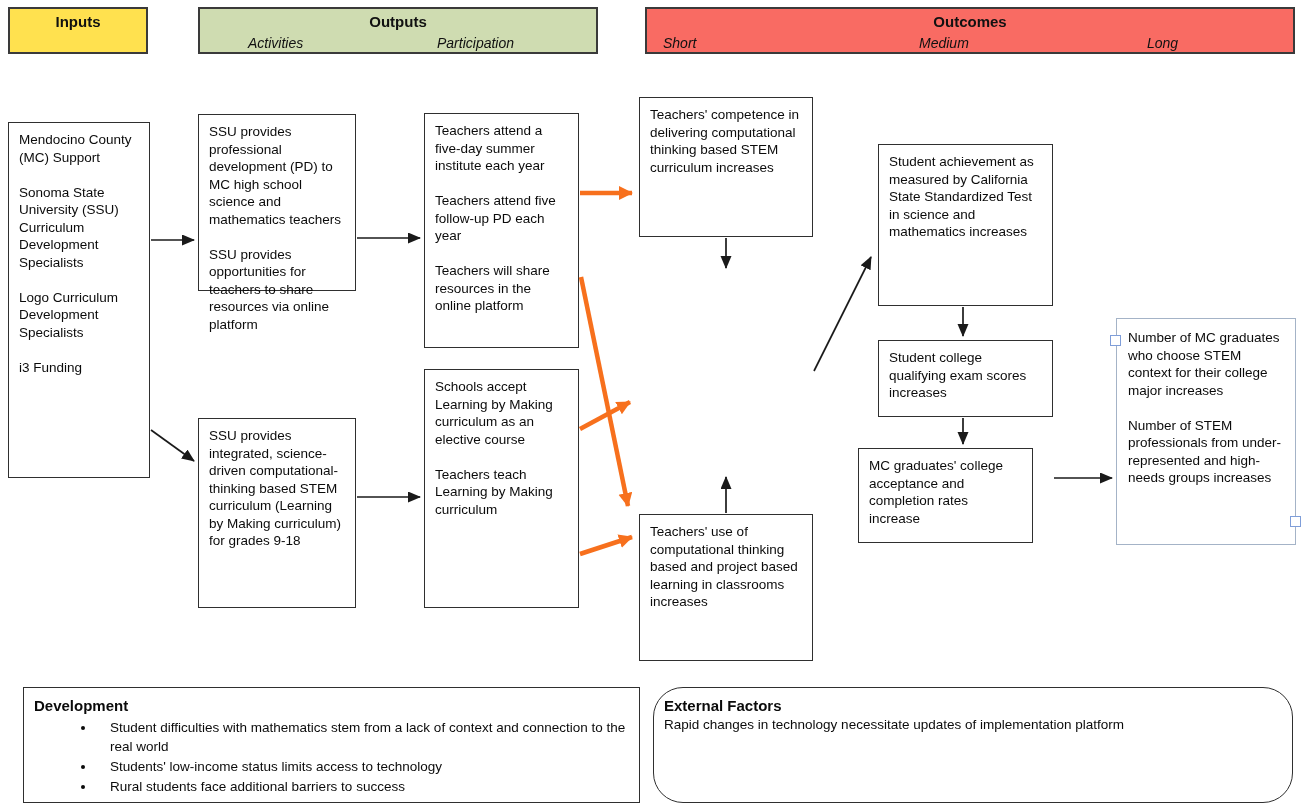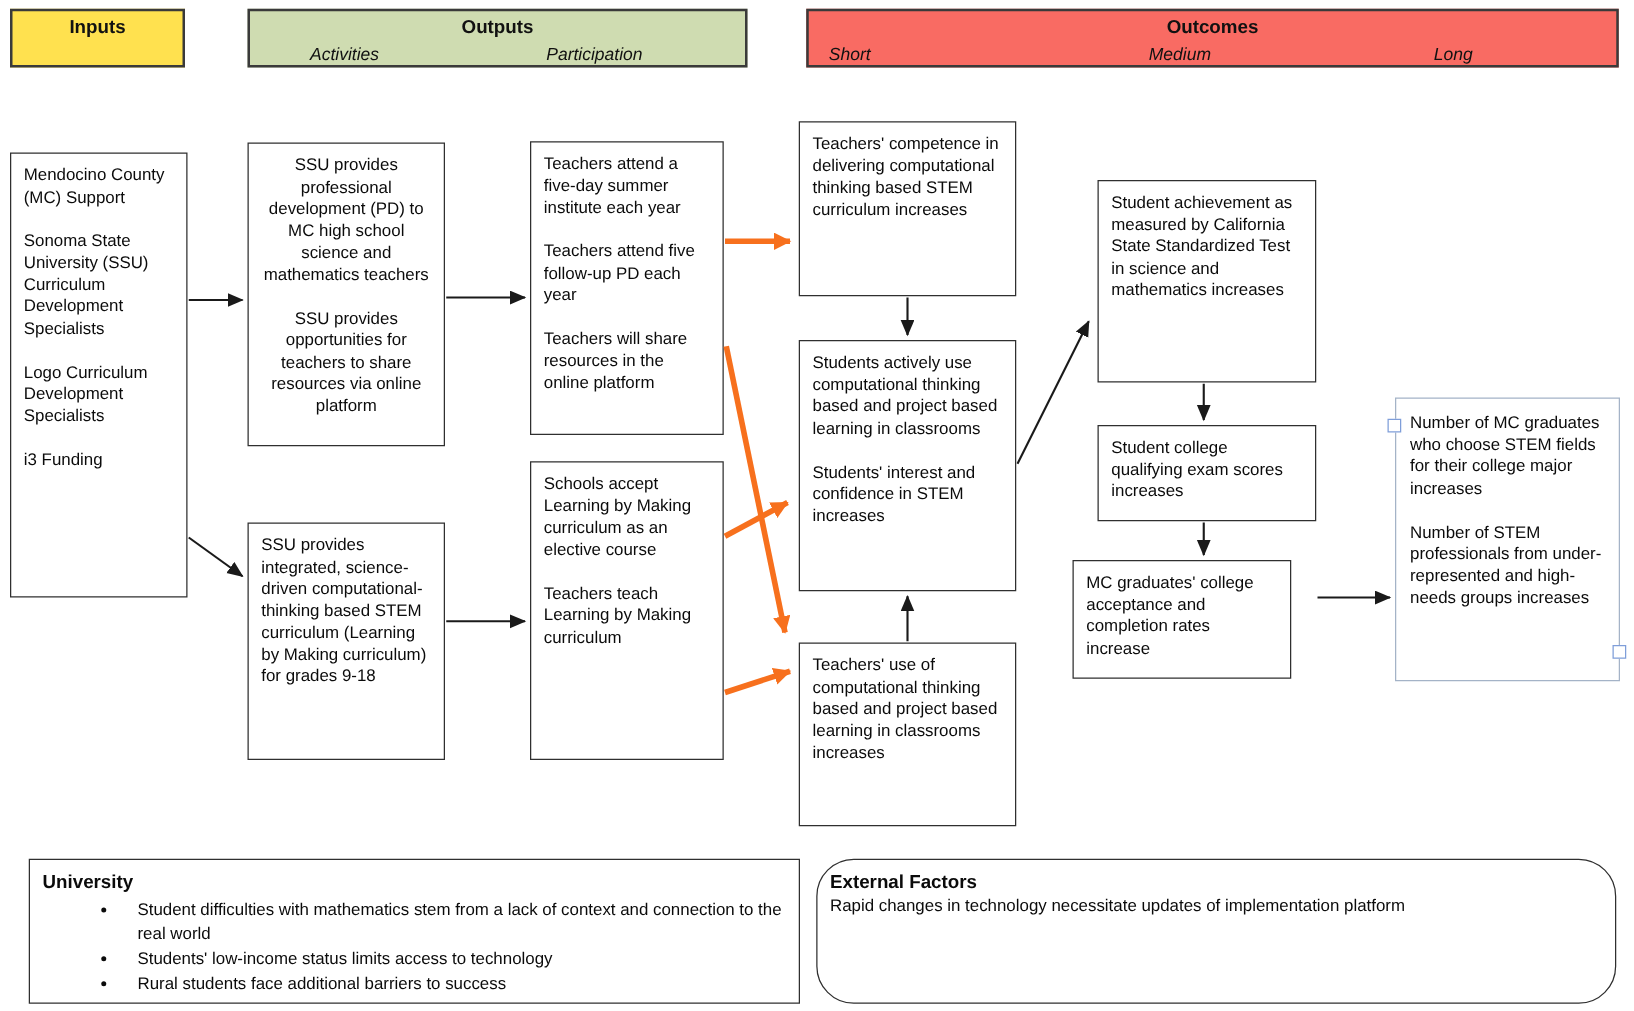--- a/index.html
+++ b/index.html
@@ -43,21 +43,21 @@
     background: #fff;
     border: 1.5px solid #2f2f2f;
     padding: 8px 10px;
     font-size: 13.5px;
     line-height: 1.3;
     color: #0b0b0b;
   }
   .box .box-text { white-space: pre-line; }
 
   #box-inputs        { left: 8px;    top: 122px; width: 142px; height: 356px; }
-  #box-activity-pd   { left: 198px;  top: 114px; width: 158px; height: 243px; text-align: center; }
+  #box-activity-pd   { left: 198px;  top: 114px; width: 158px; height: 177px; }
   #box-activity-cur  { left: 198px;  top: 418px; width: 158px; height: 190px; }
   #box-part-inst     { left: 424px;  top: 113px; width: 155px; height: 235px; }
   #box-part-schools  { left: 424px;  top: 369px; width: 155px; height: 239px; }
   #box-short-teachcomp { left: 639px; top: 97px;  width: 174px; height: 140px; }
   #box-short-students  { left: 639px; top: 272px; width: 174px; height: 201px; }
   #box-short-teachuse  { left: 639px; top: 514px; width: 174px; height: 147px; }
   #box-med-achieve   { left: 878px;  top: 144px; width: 175px; height: 162px; }
   #box-med-exam      { left: 878px;  top: 340px; width: 175px; height: 77px;  }
   #box-med-college   { left: 858px;  top: 448px; width: 175px; height: 95px;  }
   #box-long          { left: 1116px; top: 318px; width: 180px; height: 227px;
@@ -146,49 +146,44 @@
   </div>
   <div class="box" id="box-part-schools">
     <div class="box-text">Schools accept Learning by Making curriculum as an elective course
 
 Teachers teach Learning by Making curriculum</div>
   </div>
 
   <div class="box" id="box-short-teachcomp">
     <div class="box-text">Teachers' competence in delivering computational thinking based STEM curriculum increases</div>
   </div>
-  <div class="box" id="box-short-students">
-    <div class="box-text">Students actively use computational thinking based and project based learning in classrooms
-
-Students' interest and confidence in STEM increases</div>
-  </div>
   <div class="box" id="box-short-teachuse">
     <div class="box-text">Teachers' use of computational thinking based and project based learning in classrooms increases</div>
   </div>
 
   <div class="box" id="box-med-achieve">
     <div class="box-text">Student achievement as measured by California State Standardized Test in science and mathematics increases</div>
   </div>
   <div class="box" id="box-med-exam">
     <div class="box-text">Student college qualifying exam scores increases</div>
   </div>
   <div class="box" id="box-med-college">
     <div class="box-text">MC graduates' college acceptance and completion rates increase</div>
   </div>
 
   <div class="box" id="box-long">
-    <div class="box-text">Number of MC graduates who choose STEM fields for their college major increases
+    <div class="box-text">Number of MC graduates who choose STEM context for their college major increases
 
 Number of STEM professionals from under-represented and high-needs groups increases</div>
   </div>
   <div class="sel-handle" id="handle-tl"></div>
   <div class="sel-handle" id="handle-br"></div>
 
   <div class="note-box" id="box-assumptions">
-    <div class="note-title">University</div>
+    <div class="note-title">Development</div>
     <ul>
       <li>Student difficulties with mathematics stem from a lack of context and connection to the real world</li>
       <li>Students' low-income status limits access to technology</li>
       <li>Rural students face additional barriers to success</li>
     </ul>
   </div>
   <div class="note-box" id="box-external">
     <div class="note-title">External Factors</div>
     <div>Rapid changes in technology necessitate updates of implementation platform</div>
   </div>

